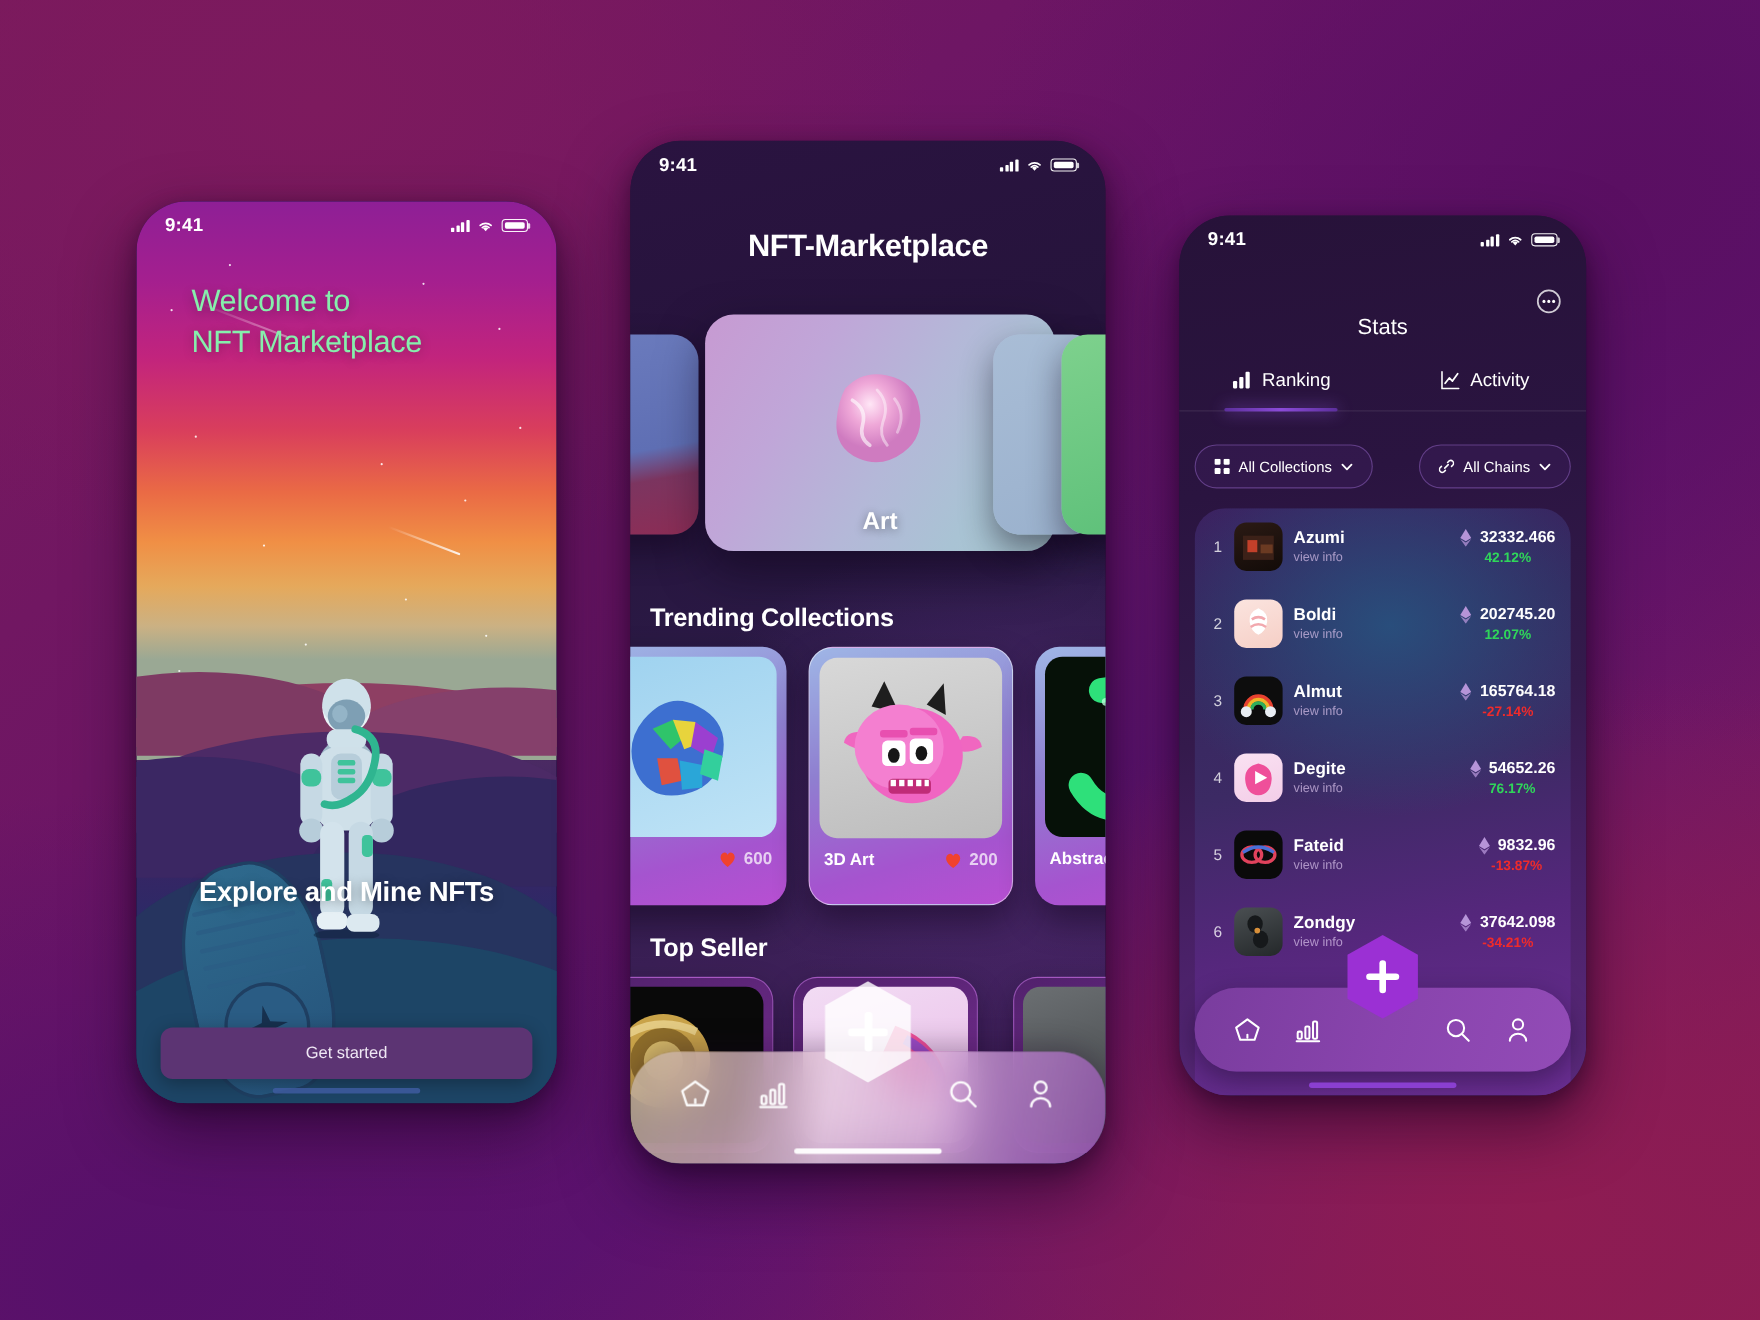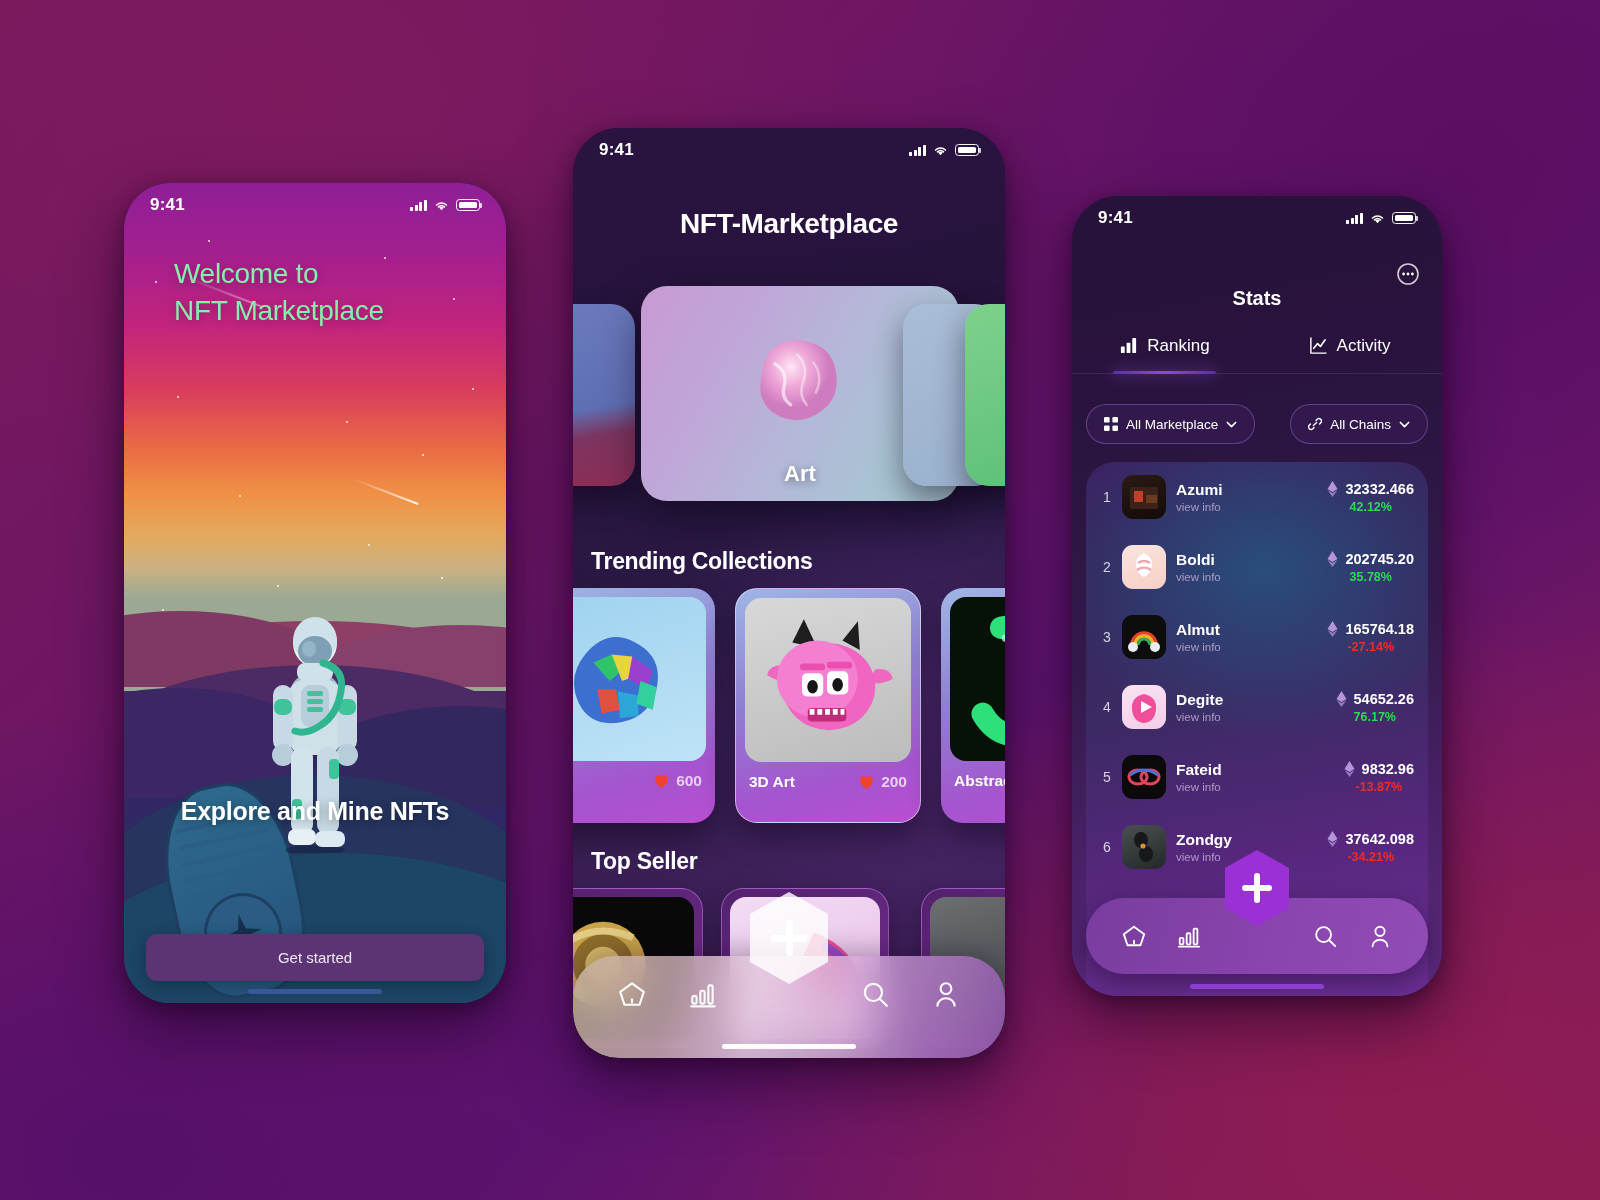--- a/index.html
+++ b/index.html
@@ -152,21 +152,21 @@
   .plus-g::before{left:50%;top:2px;width:7px;height:36px;margin-left:-3.5px;}
   .plus-g::after{top:50%;left:2px;height:7px;width:36px;margin-top:-3.5px;}
 
   
   #phone3 { left:1072px; top:196px; width:370px; height:800px; background:#251339; }
   #phone3 .bg {
     position:absolute; inset:0;
     background:linear-gradient(170deg,#271239 0%,#2a1440 30%,#341a4c 56%,#4a2168 78%,#5c2a7d 100%);
   }
   #p3-head { position:absolute; top:58px; left:0; right:0; height:40px; display:flex; align-items:center; justify-content:center; z-index:14; }
-  #p3-head .ttl { color:#fff; font-size:20px; font-weight:700;margin-top:48px; }
+  #p3-head .ttl { color:#fff; font-size:20px; font-weight:400;margin-top:48px; }
   #p3-more { position:absolute; right:22px; top:50%; transform:translateY(-50%); width:24px; height:24px; }
   #p3-tabs { position:absolute; top:122px; left:0; right:0; height:56px; display:flex; z-index:14;
              border-bottom:1px solid rgba(255,255,255,.09);justify-content:space-between; }
   .tab { flex:1; display:flex; align-items:center; justify-content:center; gap:9px; color:#fff; font-size:17px; position:relative; }
   .tab .ti { width:19px; height:19px; }
   .tab.active::after { content:""; position:absolute; bottom:-1px; left:22%; width:56%; height:3.5px; border-radius:3px;
      background:linear-gradient(90deg,#5c2f9c,#8b4bd8,#5c2f9c); box-shadow:0 0 14px rgba(150,90,230,.85); }
   #p3-filters { position:absolute; top:208px; left:14px; right:14px; display:flex; justify-content:space-between; z-index:14; }
   .chip {
     display:flex; align-items:center; gap:8px; height:40px; padding:0 17px; border-radius:22px;
@@ -558,21 +558,21 @@
     </div>
 
     <div id="p3-filters">
       <div class="chip">
         <svg class="ci" viewBox="0 0 14 14">
           <rect x="0" y="0" width="5.6" height="5.6" rx="1.2" fill="#fff"></rect>
             <rect x="8.4" y="0" width="5.6" height="5.6" rx="1.2" fill="#fff"></rect>
           <rect x="0" y="8.4" width="5.6" height="5.6" rx="1.2" fill="#fff"></rect>
             <rect x="8.4" y="8.4" width="5.6" height="5.6" rx="1.2" fill="#fff"></rect>
         </svg>
-        <span>All Marketplace</span>
+        <span>All Collections</span>
         <svg class="cv" viewBox="0 0 12 12">
             <path d="M1.5 3.8 L6 8.4 L10.5 3.8" stroke="#fff" stroke-width="1.8" fill="none" stroke-linecap="round" stroke-linejoin="round"></path>
           </svg>
       </div>
       <div class="chip">
         <svg class="ci" viewBox="0 0 14 14">
           <path d="M5.4 8.6 L8.6 5.4" stroke="#fff" stroke-width="1.4" stroke-linecap="round"></path>
           <path d="M8 3.4 l1.4-1.4 a2.6 2.6 0 0 1 3.6 3.6 L11.6 7" stroke="#fff" stroke-width="1.4" fill="none" stroke-linecap="round"></path>
           <path d="M6 10.6 l-1.4 1.4 a2.6 2.6 0 0 1-3.6-3.6 L2.4 7" stroke="#fff" stroke-width="1.4" fill="none" stroke-linecap="round"></path>
         </svg>
@@ -618,21 +618,21 @@
             <div class="rank-vi">view info</div>
           </div>
           <div class="rank-val">
             <div class="rank-eth">
               <svg class="eth" viewBox="0 0 12 18">
                 <path d="M6 0 L11.6 9 L6 12.4 L0.4 9Z" fill="#b694d8"></path>
                 <path d="M6 13.6 L11.6 10.2 L6 18 L0.4 10.2Z" fill="#b694d8" opacity=".75"></path>
               </svg>
               <span>202745.20</span>
             </div>
-            <div class="rank-ch" style="color:#2fd65a">35.78%</div>
+            <div class="rank-ch" style="color:#2fd65a">12.07%</div>
           </div>
         </div>
         <div class="rank-row">
           <div class="rank-no">3</div>
           <div class="rank-av" style="background:#0d0d0d"><svg viewBox="0 0 44 44" style="width:100%;height:100%">
               <path d="M10 30 a12 12 0 0 1 24 0" stroke="#e8412f" stroke-width="3.6" fill="none"></path>
               <path d="M13 30 a9 9 0 0 1 18 0" stroke="#f0b429" stroke-width="3.4" fill="none"></path>
               <path d="M16 30 a6 6 0 0 1 12 0" stroke="#2fae5c" stroke-width="3.2" fill="none"></path>
               <circle cx="11" cy="32" r="5" fill="#e9eef3"></circle>
               <circle cx="33" cy="32" r="5" fill="#e9eef3"></circle>

